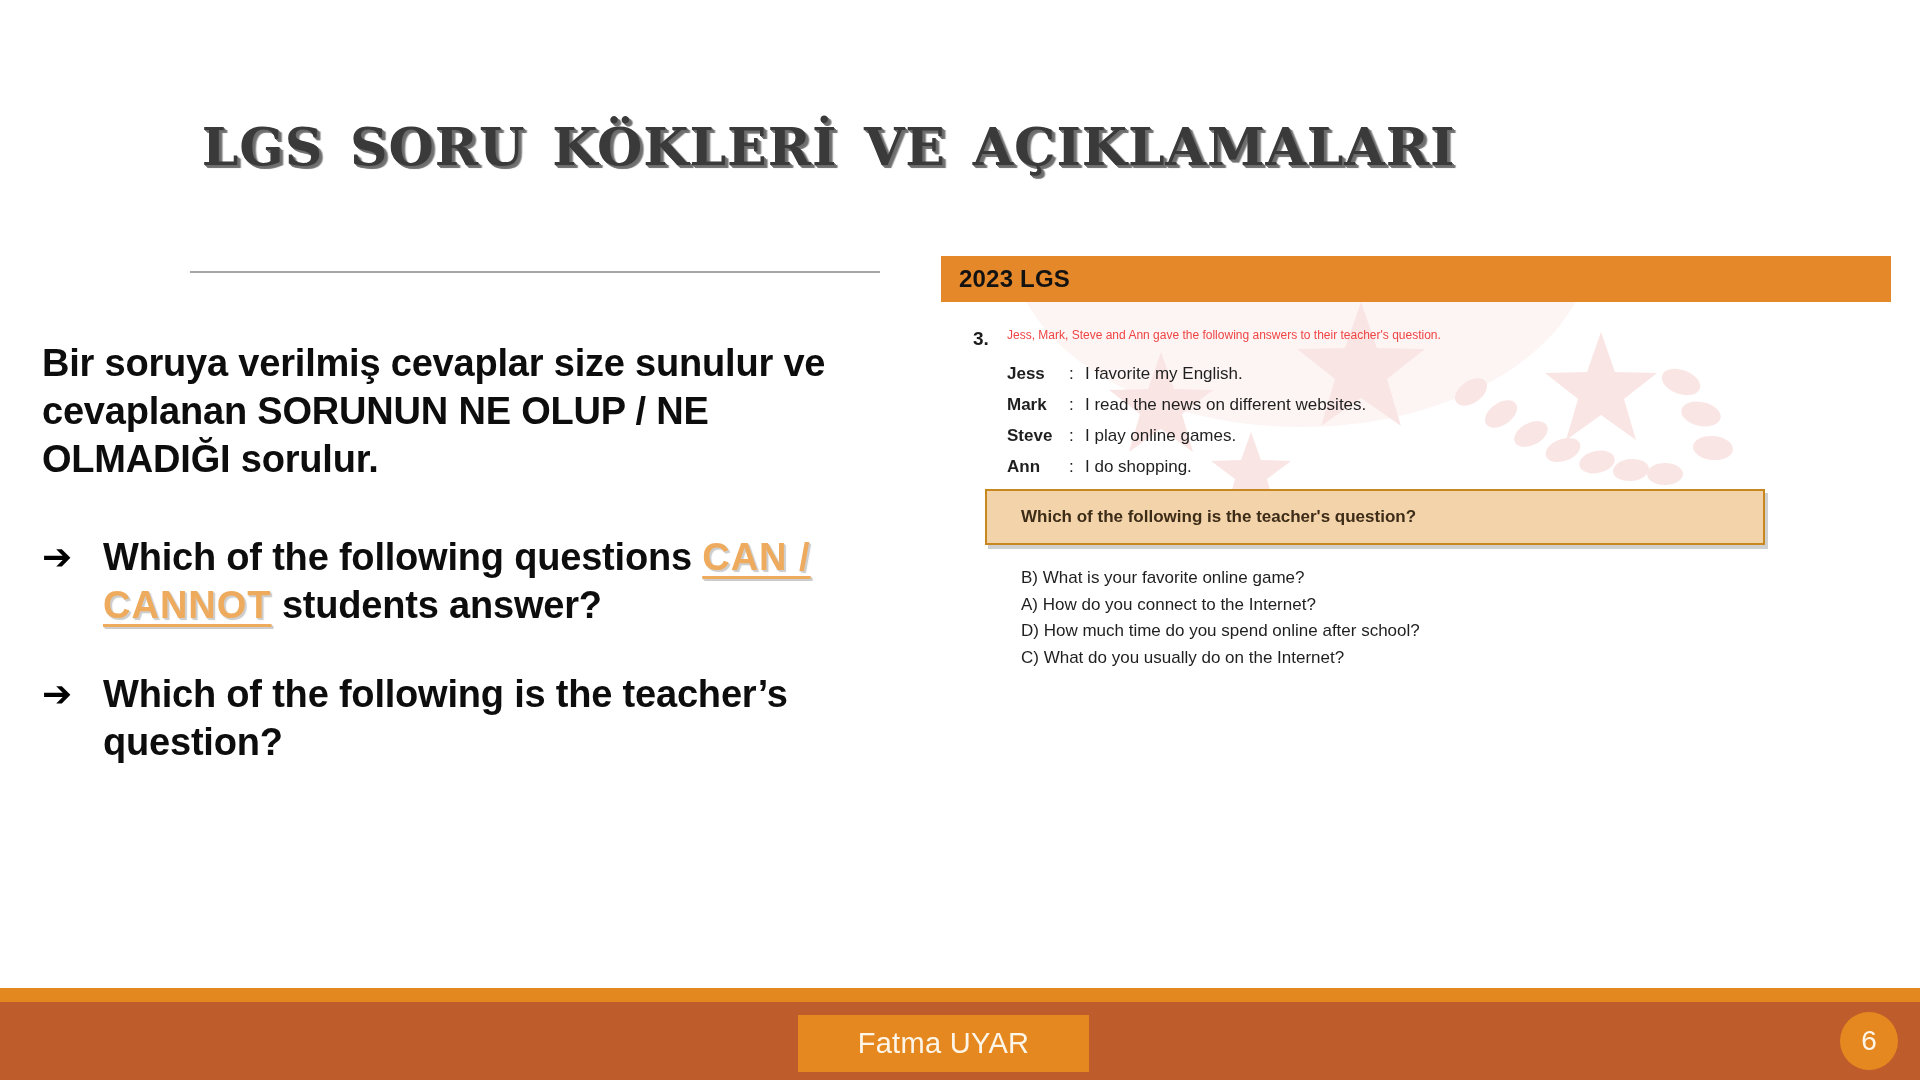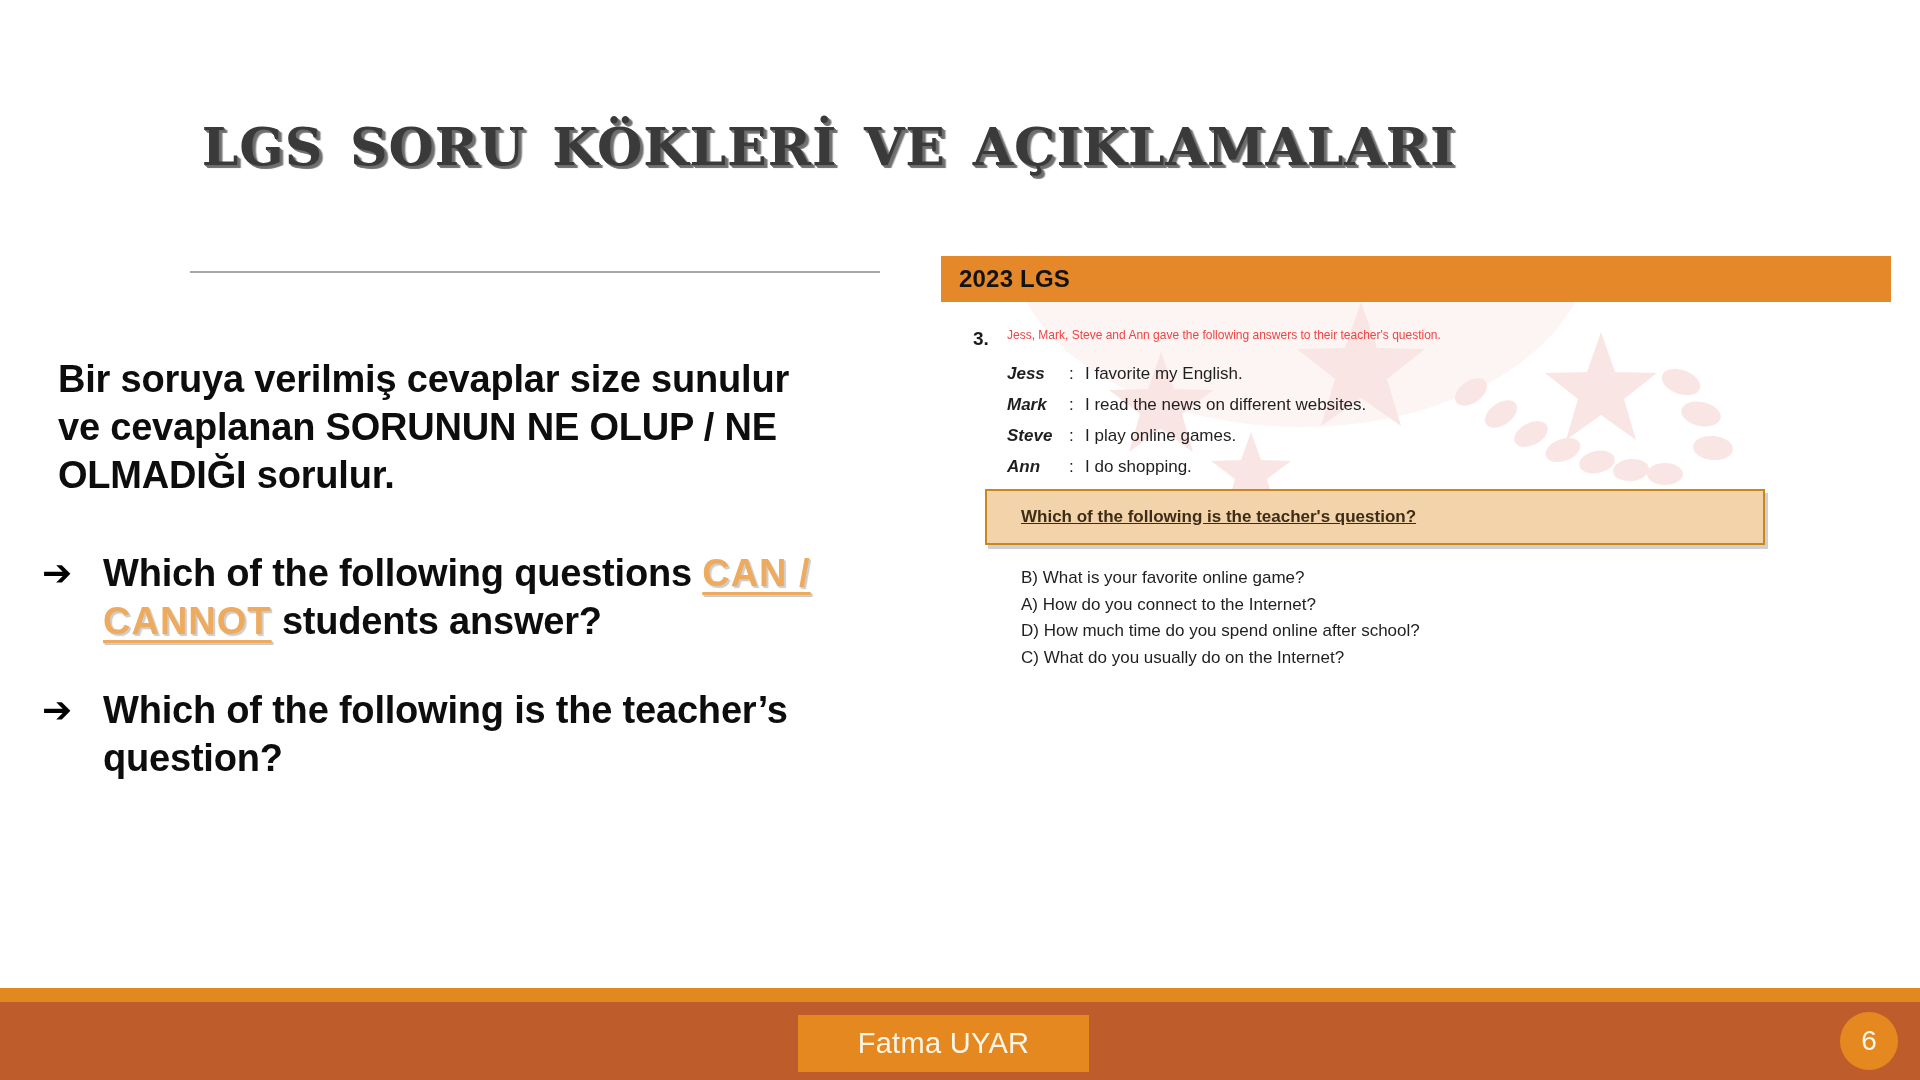--- a/index.html
+++ b/index.html
@@ -54,21 +54,21 @@
     left: 42px;
     top: 340px;
     width: 790px;
   }
 
   .para {
     font-size: 38px;
     font-weight: 700;
     line-height: 1.26;
     color: #0d0d0d;
-    margin: 16px;
+    margin: 0;
     letter-spacing: -0.2px;
   }
 
   .bullets {
     margin-top: 50px;
   }
   .bullet {
     display: flex;
     align-items: flex-start;
     margin-bottom: 42px;
@@ -170,21 +170,20 @@
     display: flex;
     align-items: baseline;
     margin-bottom: 11px;
     font-size: 17px;
     color: #1f1f1f;
   }
   .sp-name {
     font-weight: 700;
     width: 62px;
     flex: 0 0 auto;
-    font-style: italic;
   }
   .sp-colon {
     width: 16px;
     flex: 0 0 auto;
   }
 
   .highlight-box {
     position: relative;
     z-index: 3;
     margin: 12px 0 0 44px;
@@ -192,21 +191,20 @@
     box-sizing: border-box;
     background: #f3d3a9;
     border: 2px solid #c8881f;
     padding: 16px 0 16px 34px;
     box-shadow: 3px 4px 0 rgba(120,120,120,.35);
   }
   .highlight-text {
     font-size: 17px;
     font-weight: 700;
     color: #3d2c18;
-    text-decoration: underline;
   }
 
   .options {
     position: relative;
     z-index: 2;
     margin: 22px 0 0 0;
     padding-left: 80px;
   }
   .option {
     font-size: 17px;

